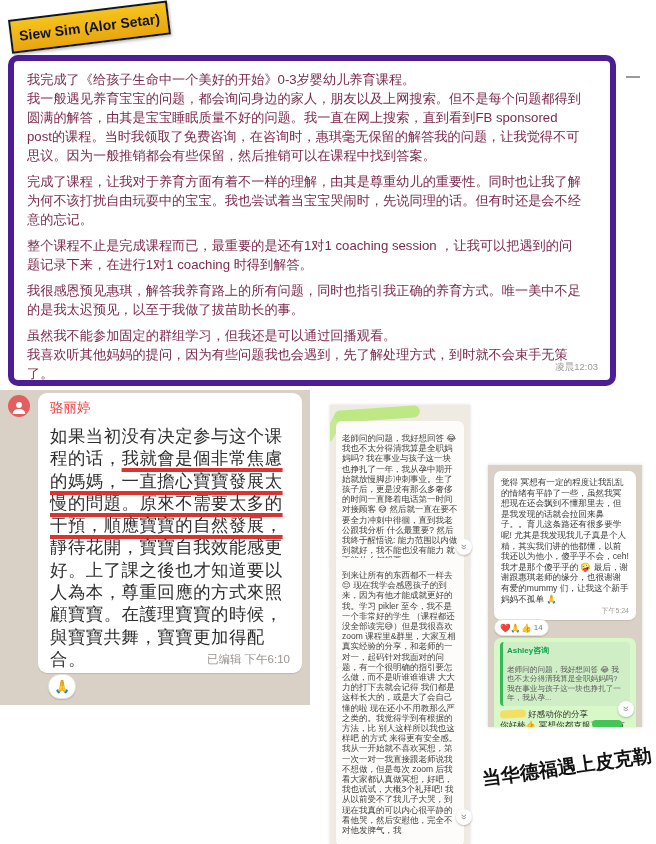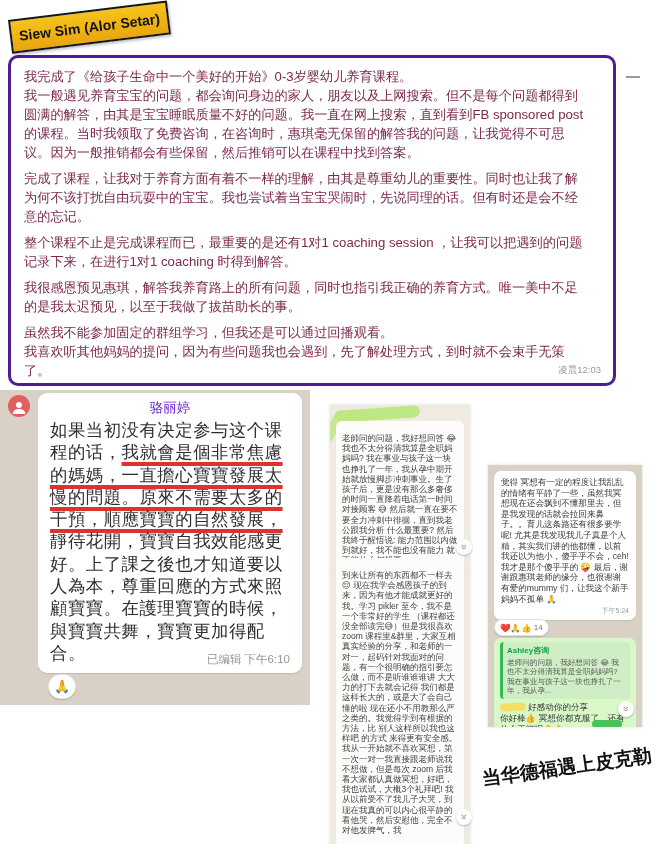--- a/index.html
+++ b/index.html
@@ -9,38 +9,38 @@
   
   .banner{position:absolute;left:8px;top:20px;width:156px;height:30px;
     background:linear-gradient(180deg,#f6c31c,#e8a60e);
     border:2px solid #161616;transform:rotate(-7deg);transform-origin:left top;
     display:flex;align-items:center;justify-content:center;z-index:5;
     box-shadow:1px 2px 3px rgba(0,0,0,.25);}
   .banner span{font-size:14px;font-weight:700;color:#111;white-space:nowrap;}
 
   
   .t-box{position:absolute;left:8px;top:55px;width:608px;height:331px;
-    border:3px solid #4c1d95;border-radius:10px;background:#fff;
+    border:6px solid #4c1d95;border-radius:10px;background:#fff;
     box-sizing:border-box;padding:9px 27px 16px 13px;}
   .t-box p{margin:0 0 7px 0;font-size:13.2px;line-height:19px;color:#7c2a4e;
     white-space:pre-line;}
   .t-box p:last-of-type{margin-bottom:0;}
   .u-blue{text-decoration-color:#4a6fc3;
     text-decoration-thickness:2.5px;text-underline-offset:3px;}
   .t-time{position:absolute;right:12px;bottom:6px;font-size:9.5px;color:#9a9a9a;}
   .page-dash{position:absolute;left:626px;top:76px;width:14px;height:2px;background:#9a9a9a;}
 
   
   .lchat{position:absolute;left:0;top:390px;width:310px;height:315px;background:#d9d1c6;}
   .lavatar{position:absolute;left:8px;top:5px;width:22px;height:22px;border-radius:50%;
     background:#e25f5f;display:flex;align-items:center;justify-content:center;overflow:hidden;}
   .lavatar svg{width:16px;height:16px;margin-top:3px;}
   .lbubble{position:absolute;left:38px;top:3px;width:264px;height:280px;background:#fff;
     border-radius:9px;box-sizing:border-box;padding:6px 12px 6px 12px;box-shadow:0 1px 1px rgba(0,0,0,.12);}
-  .lname{font-size:13.5px;color:#6d28d9;font-weight:500;margin-bottom:2px;text-align:center;}
+  .lname{font-size:13.5px;color:#ef4444;font-weight:500;margin-bottom:8px;}
   .lmsg{font-size:17.4px;line-height:22.3px;color:#2e2e2e;letter-spacing:.5px;}
   .u-red{text-decoration:underline;text-decoration-color:#dd3330;
     text-decoration-thickness:3.5px;text-underline-offset:4px;}
   .ltime{position:absolute;right:12px;bottom:6px;font-size:11.5px;color:#98948e;}
   .lreact{position:absolute;left:48px;top:284px;min-width:26px;height:23px;background:#fff;
     border-radius:12px;border:1px solid #e7e2da;display:flex;align-items:center;
     justify-content:center;font-size:13px;box-shadow:0 1px 1px rgba(0,0,0,.15);}
 
   
   .mchat{position:absolute;left:330px;top:405px;width:140px;height:439px;background:#efeae2;
@@ -68,21 +68,21 @@
   .rtxt{font-size:8.6px;line-height:10.6px;color:#3a3a3a;}
   .rtime{text-align:right;font-size:7px;color:#9a9a9a;margin-top:2px;}
   .rreact{position:absolute;left:6px;top:154px;height:15px;padding:0 5px;background:#fff;
     border-radius:9px;border:1px solid #e4dfd7;display:flex;align-items:center;gap:2px;
     font-size:8.5px;box-shadow:0 1px 1px rgba(0,0,0,.15);}
   .rreact .cnt{color:#777;font-size:8px;}
   .rbubble-out{position:absolute;left:6px;top:173px;width:142px;background:#d8f8c8;
     border-radius:7px;box-sizing:border-box;padding:4px 6px 5px 6px;box-shadow:0 1px 1px rgba(0,0,0,.1);}
   .rquote{background:#cfeec6;border-left:3px solid #34b858;border-radius:4px;
     padding:3px 4px;margin-bottom:3px;}
-  .rqname{font-size:8px;font-weight:700;color:#0fa14c;margin-bottom:2px;}
+  .rqname{font-size:8px;font-weight:700;color:#0fa14c;margin-bottom:9px;}
   .rqtxt{font-size:7.6px;line-height:9.4px;color:#5c5c5c;}
   .rline{font-size:8.6px;line-height:11px;color:#333;}
   .yscribble{display:inline-block;width:26px;height:8px;background:#f5df63;border-radius:4px;
     transform:rotate(-3deg);vertical-align:middle;margin-right:2px;}
   .rpartial{position:absolute;left:104px;top:255px;width:30px;height:8px;background:#45c556;
     border-radius:4px;}
 
   
   .caption{position:absolute;left:484px;top:766px;width:176px;transform:rotate(-8deg);
     transform-origin:left bottom;font-size:19px;font-weight:700;color:#111;white-space:nowrap;}

